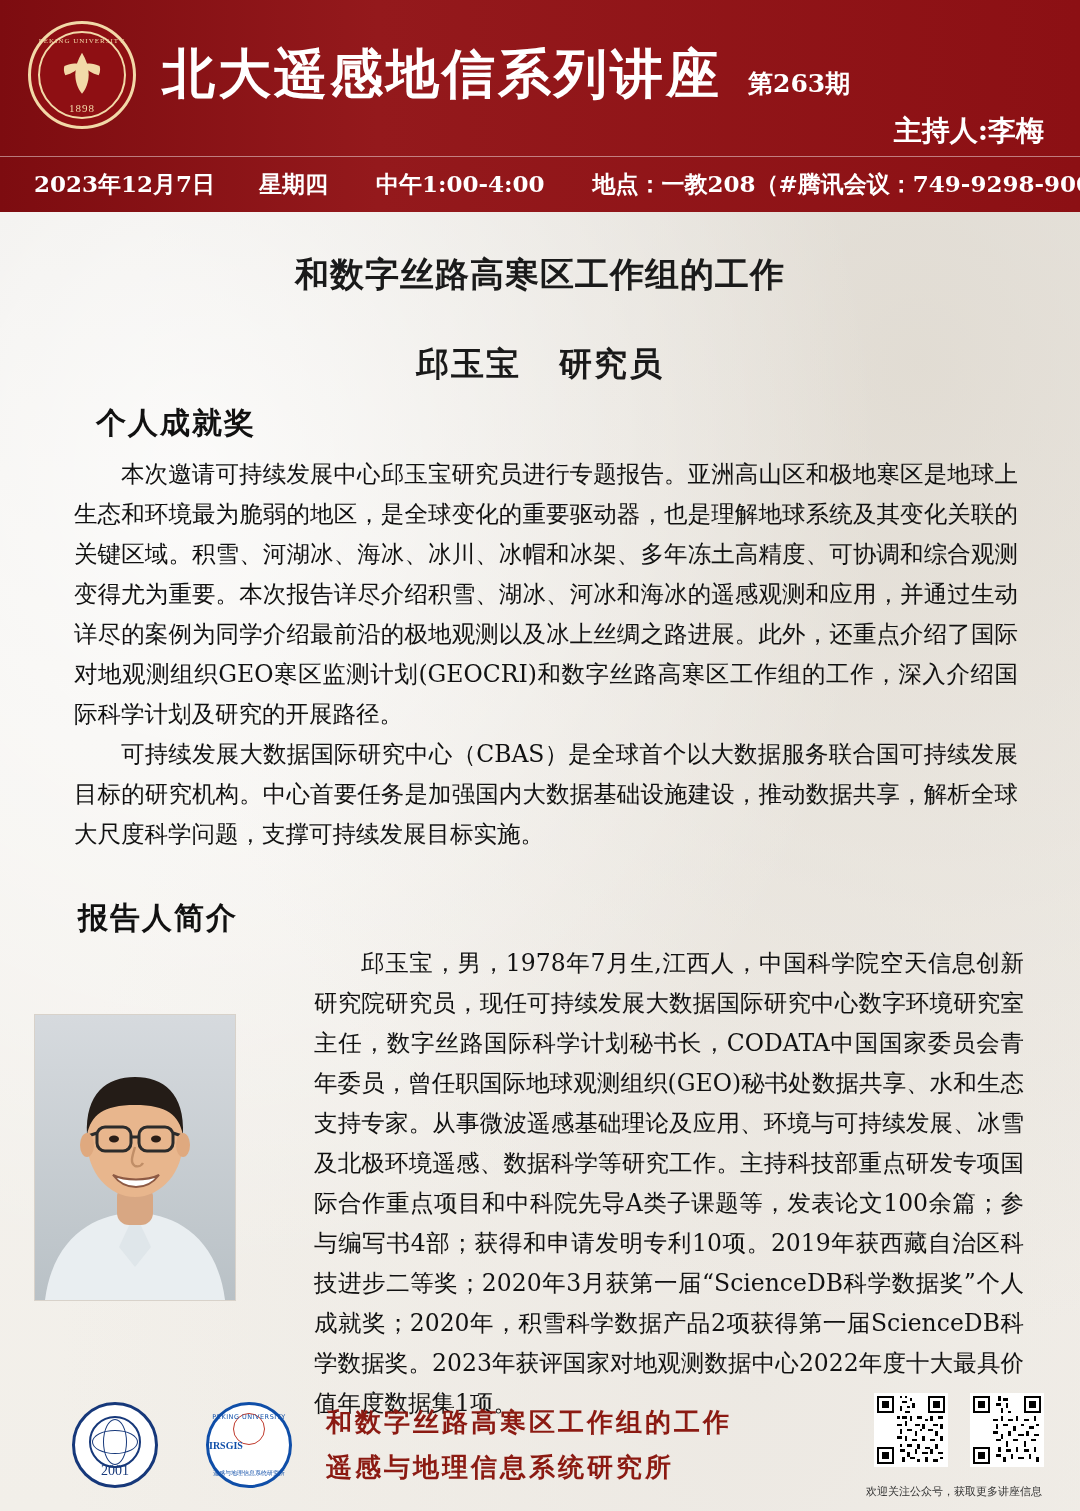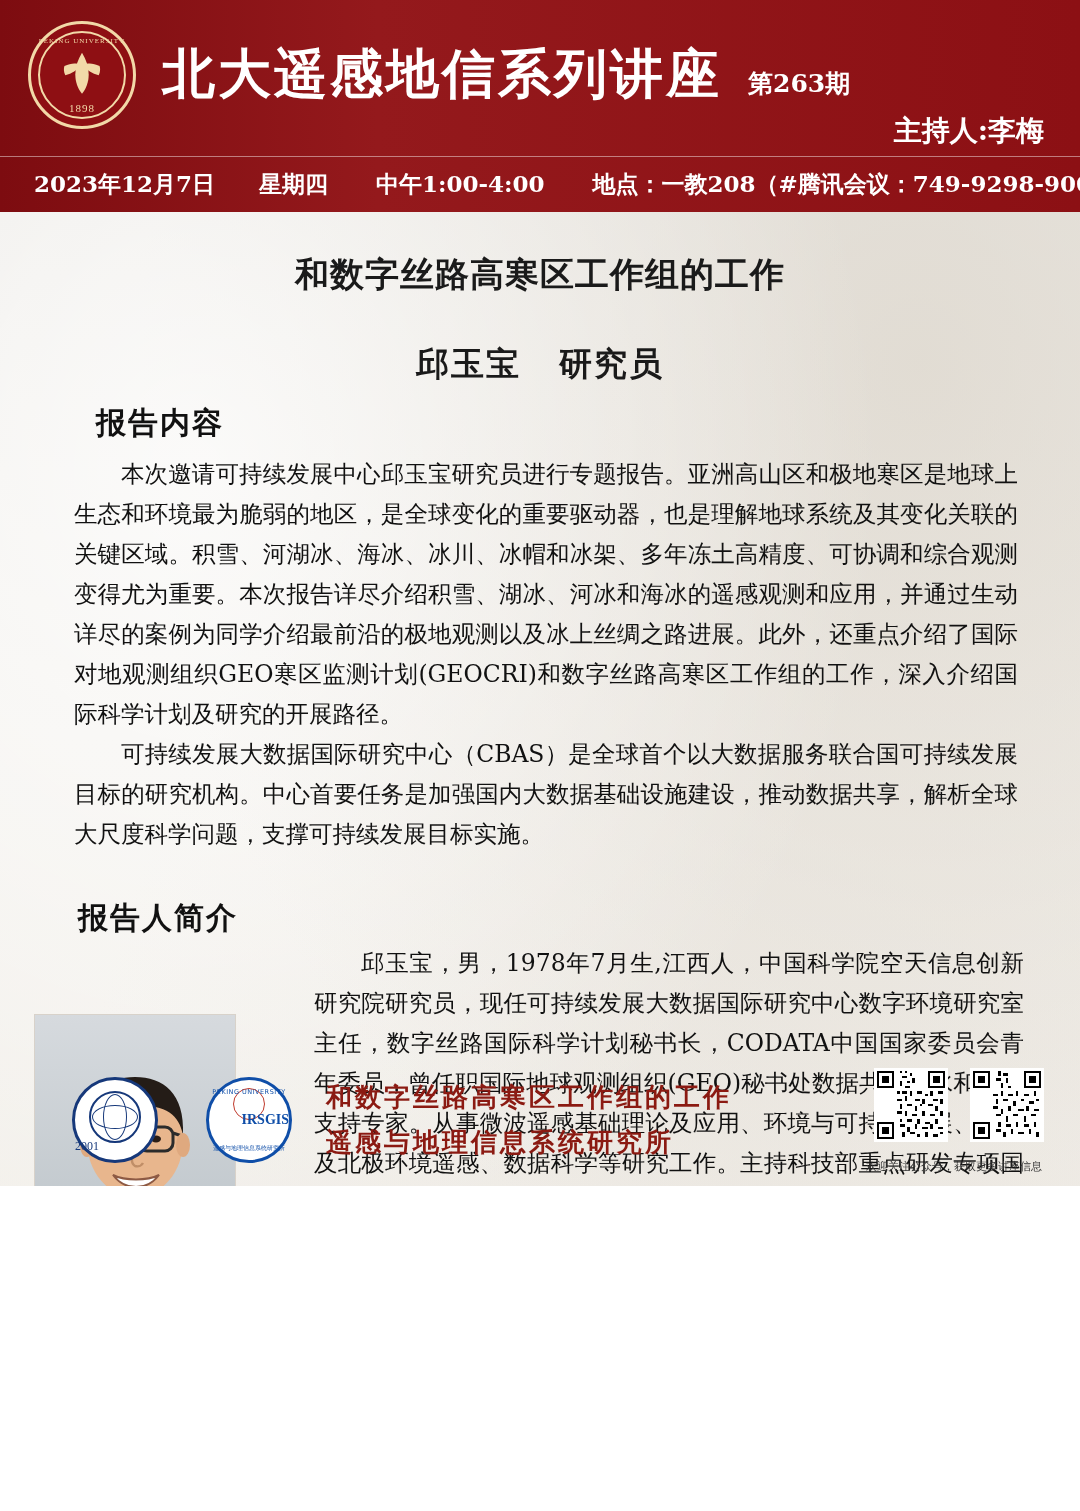--- a/index.html
+++ b/index.html
@@ -10,21 +10,21 @@
     width: 1080px;
     height: 1511px;
     font-family: "DejaVu Sans", "Liberation Sans", sans-serif;
     background: #ffffff;
     overflow: hidden;
     position: relative;
   }
   .poster {
     position: relative;
     width: 1080px;
-    height: 1186px;
+    height: 1511px;
     background: #fca5a5;
     overflow: hidden;
   }
 
   
   .header {
     position: relative;
     height: 212px;
     background: #8e0f13;
     background: linear-gradient(90deg, #7d0c10 0%, #94191c 35%, #8c1014 100%);
@@ -302,22 +302,22 @@
     border: 1.5px solid #16387a;
     border-radius: 50%;
   }
   .logo-geo .inner::before { width: 44px; height: 22px; }
   .logo-geo .inner::after { width: 22px; height: 44px; }
   .logo-geo .yr {
     position: absolute;
     bottom: 6px;
     left: 0;
     width: 100%;
-    text-align: left;
-    font-size: 12px;
+    text-align: center;
+    font-size: 14px;
     color: #16387a;
     font-family: "Liberation Serif", serif;
   }
   .logo-irsgis {
     margin-left: 48px;
     border: 3px solid #0f4ea8;
     background: #fff;
   }
   .logo-irsgis .ir-top {
     position: absolute;
@@ -328,22 +328,22 @@
     font-size: 6.5px;
     color: #0f4ea8;
     letter-spacing: 0.5px;
   }
   .logo-irsgis .ir-mid {
     position: absolute;
     top: 50%;
     left: 0;
     width: 100%;
     transform: translateY(-50%);
-    text-align: right;
-    font-size: 14px;
+    text-align: left;
+    font-size: 10px;
     font-weight: bold;
     color: #0f4ea8;
     font-family: "Liberation Serif", serif;
   }
   .logo-irsgis .ir-globe {
     position: absolute;
     left: 50%;
     top: 30%;
     transform: translate(-50%,-50%);
     width: 30px;
@@ -471,21 +471,21 @@
   </div>
 
   <div class="content">
 
     <div class="lecture-title">和数字丝路高寒区工作组的工作</div>
 
     <div class="speaker">
       <span>邱玉宝</span><span class="gap"></span><span>研究员</span>
     </div>
 
-    <div class="section-head abstract-head">报告内容</div>
+    <div class="section-head abstract-head">个人成就奖</div>
 
     <div class="abstract-body">
       <p class="para">本次邀请可持续发展中心邱玉宝研究员进行专题报告。亚洲高山区和极地寒区是地球上生态和环境最为脆弱的地区，是全球变化的重要驱动器，也是理解地球系统及其变化关联的关键区域。积雪、河湖冰、海冰、冰川、冰帽和冰架、多年冻土高精度、可协调和综合观测变得尤为重要。本次报告详尽介绍积雪、湖冰、河冰和海冰的遥感观测和应用，并通过生动详尽的案例为同学介绍最前沿的极地观测以及冰上丝绸之路进展。此外，还重点介绍了国际对地观测组织GEO寒区监测计划(GEOCRI)和数字丝路高寒区工作组的工作，深入介绍国际科学计划及研究的开展路径。</p>
       <p class="para">可持续发展大数据国际研究中心（CBAS）是全球首个以大数据服务联合国可持续发展目标的研究机构。中心首要任务是加强国内大数据基础设施建设，推动数据共享，解析全球大尺度科学问题，支撑可持续发展目标实施。</p>
     </div>
 
     <div class="section-head bio-head">报告人简介</div>
 
     <div class="bio-body">
       <p class="para">邱玉宝，男，1978年7月生,江西人，中国科学院空天信息创新研究院研究员，现任可持续发展大数据国际研究中心数字环境研究室主任，数字丝路国际科学计划秘书长，CODATA中国国家委员会青年委员，曾任职国际地球观测组织(GEO)秘书处数据共享、水和生态支持专家。从事微波遥感基础理论及应用、环境与可持续发展、冰雪及北极环境遥感、数据科学等研究工作。主持科技部重点研发专项国际合作重点项目和中科院先导A类子课题等，发表论文100余篇；参与编写书4部；获得和申请发明专利10项。2019年获西藏自治区科技进步二等奖；2020年3月获第一届“ScienceDB科学数据奖”个人成就奖；2020年，积雪科学数据产品2项获得第一届ScienceDB科学数据奖。2023年获评国家对地观测数据中心2022年度十大最具价值年度数据集1项。</p>

